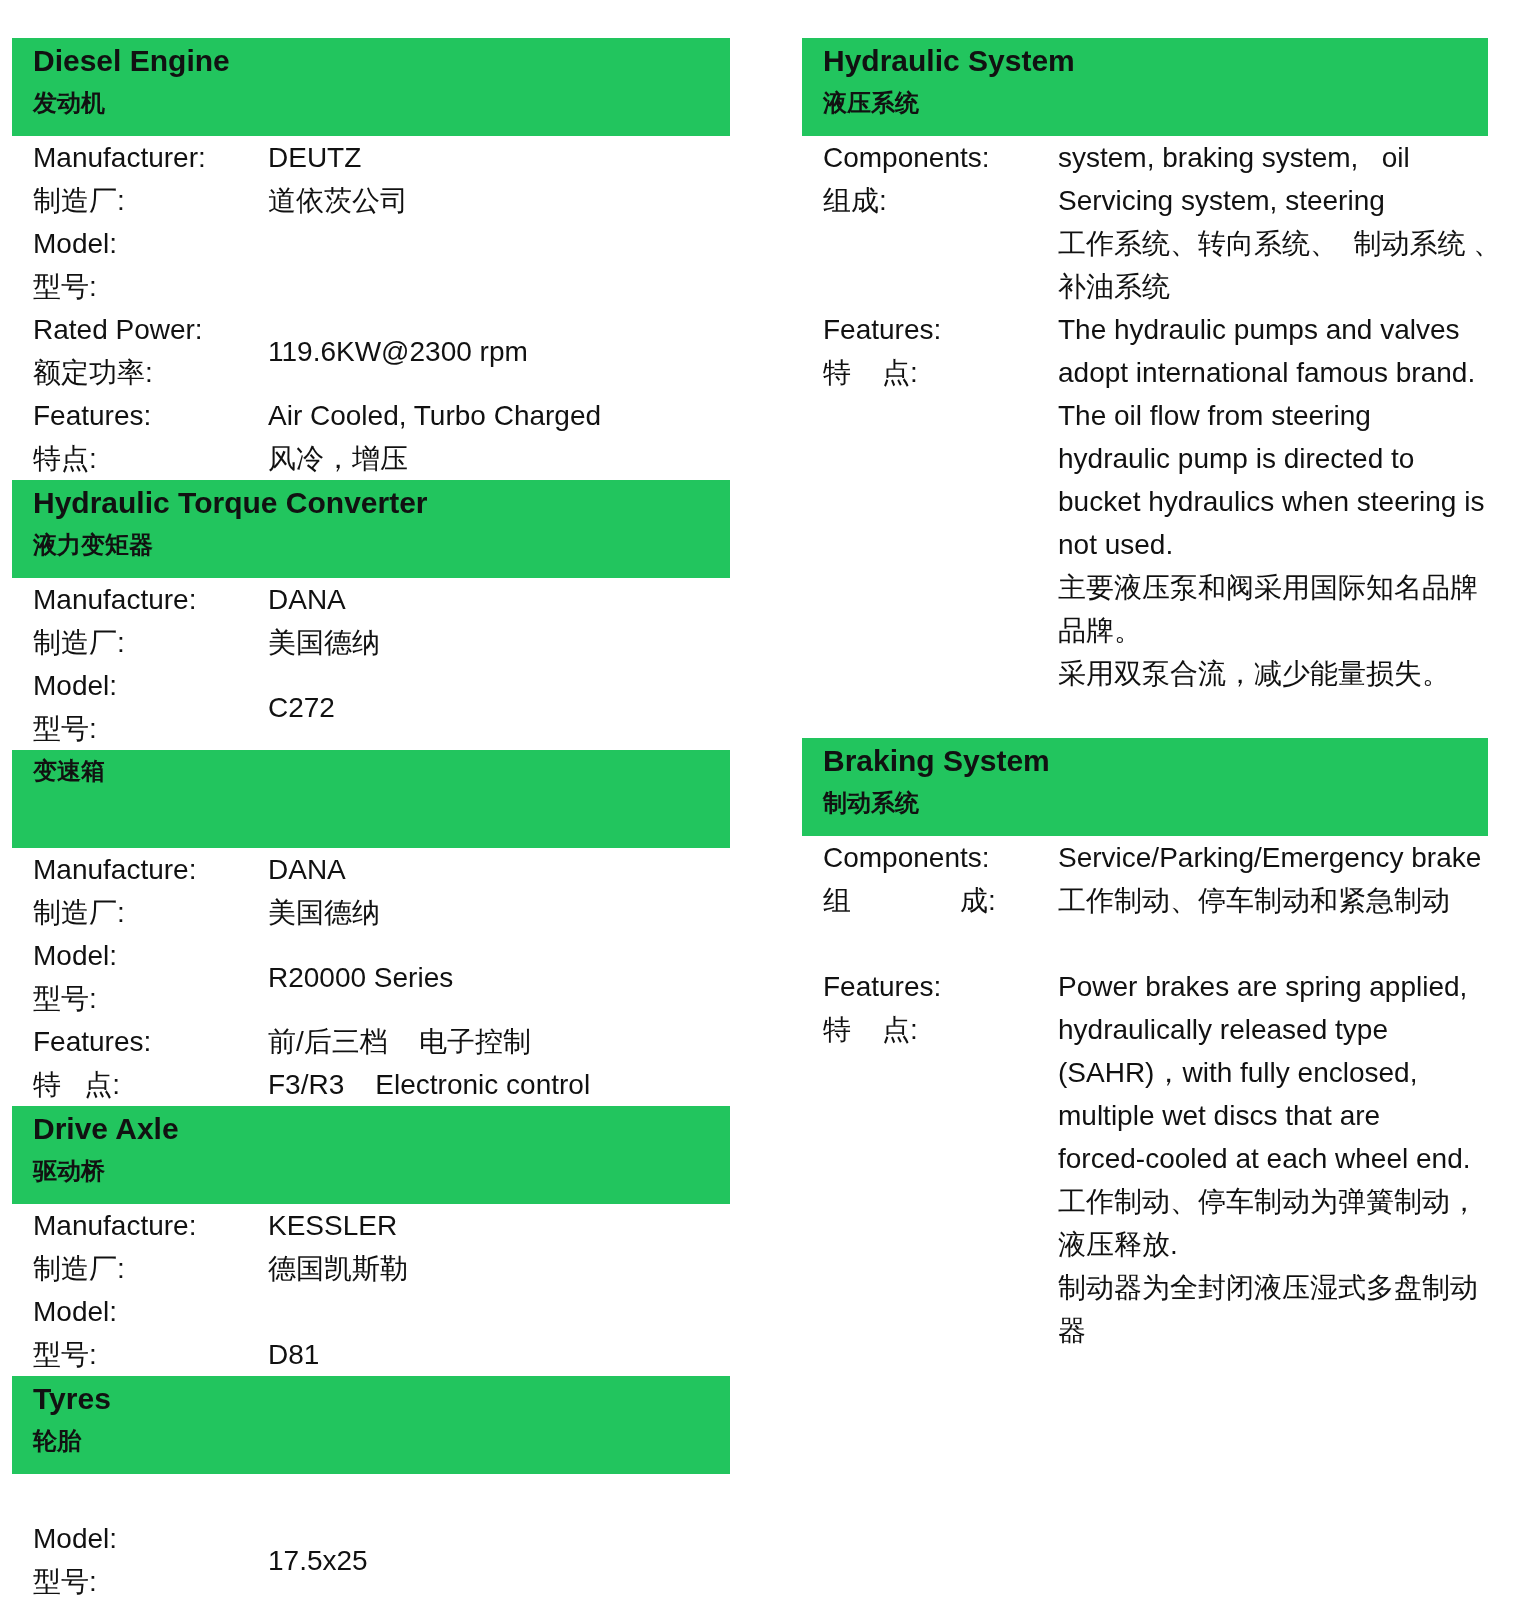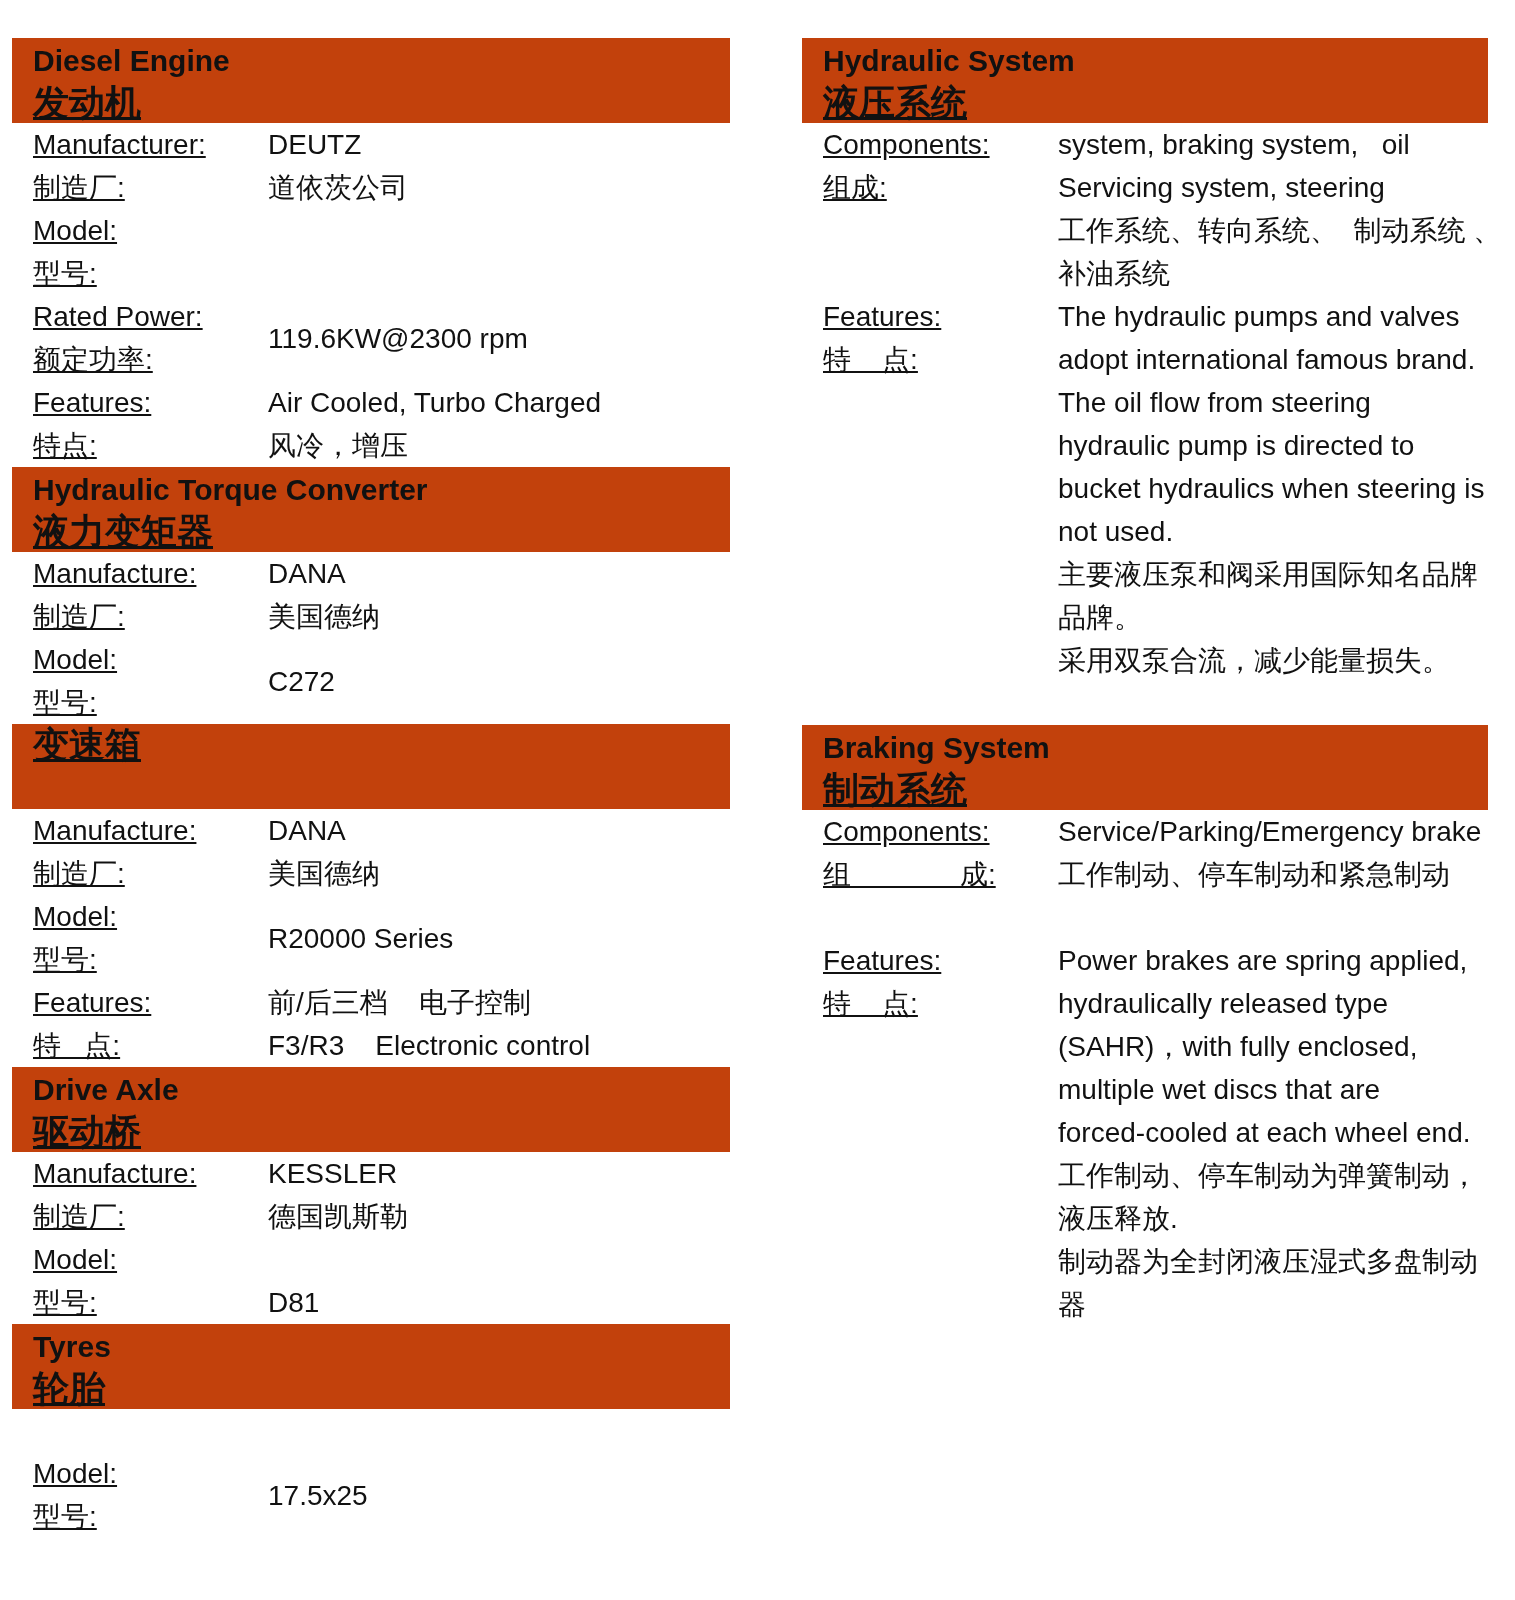--- a/index.html
+++ b/index.html
@@ -11,29 +11,29 @@
     color: #111111;
     font-family: "Liberation Sans", "DejaVu Sans", sans-serif;
     position: relative;
     overflow: hidden;
   }
   .col { position: absolute; top: 38px; }
   .col-left  { left: 12px;  width: 718px; }
   .col-right { left: 802px; width: 686px; }
 
   .sec-header {
-    background: #c2410c;
-    height: 85px;
+    background: #22c55e;
+    height: 98px;
     padding: 1px 10px 0 21px;
   }
   .sec-title-en { font-weight: 700; font-size: 30px; line-height: 44px; white-space: pre; }
-  .sec-title-zh { font-weight: 700; font-size: 36px; line-height: 40px; white-space: pre; text-decoration: underline; }
+  .sec-title-zh { font-weight: 700; font-size: 24px; line-height: 40px; white-space: pre; }
 
   .row { display: flex; padding-left: 21px; }
-  .labels { flex: 0 0 235px; width: 235px; text-decoration: underline; }
+  .labels { flex: 0 0 235px; width: 235px; }
   .values { flex: 1 1 auto; min-width: 0; }
   .ln { font-size: 28px; line-height: 43px; height: 43px; white-space: pre; }
   .row.centered .values { display: flex; align-items: center; }
   .row.centered .values .ln { height: auto; text-align: right; }
   .blank { height: 43px; }
 </style>
 </head>
 <body>
 
 <div class="col col-left">

